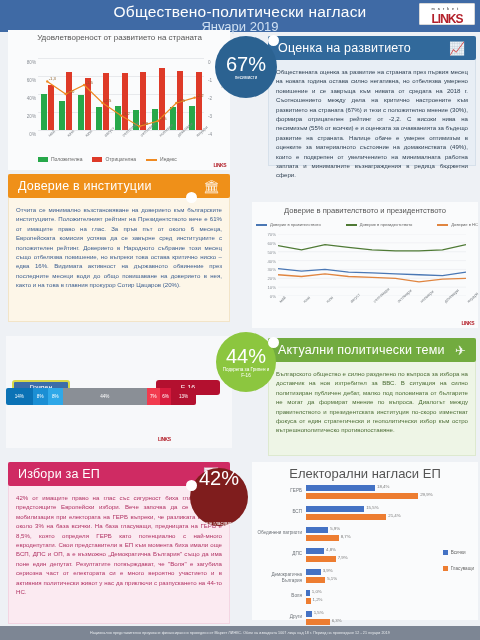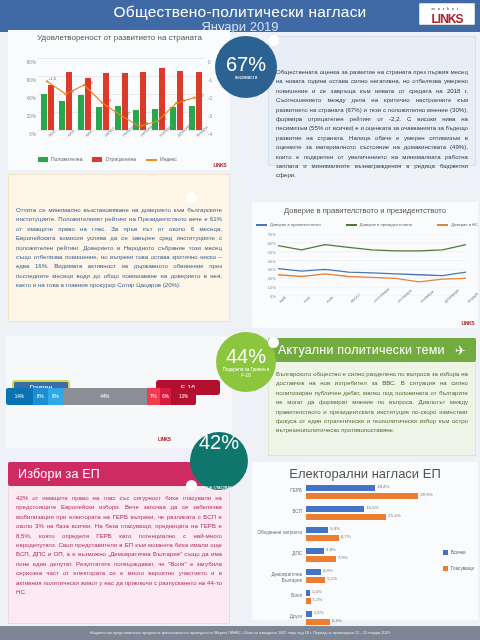--- a/index.html
+++ b/index.html
@@ -123,21 +123,21 @@
             align-items:center; justify-content:center; font-size:7px; color:#fff; }
   .gf-bar { position:absolute; left:6px; top:388px; width:190px; height:17px;
             display:flex; border-radius:2px; overflow:hidden; }
   .gf-seg { display:flex; align-items:center; justify-content:center;
             font-size:4.6px; color:#fff; }
 
   
   .pD-card { position:absolute; left:8px; top:462px; width:222px; height:162px;
              background:#fbeaf1; border:1px solid #f3d5e2; }
   .pD-ribbon { left:8px; top:462px; width:222px; background:#cf2b63; }
-  .pD-circle { left:190px; top:432px; width:58px; height:58px; background:#0f766e;gap:32px; }
+  .pD-circle { left:190px; top:468px; width:58px; height:58px; background:#7f1d1d;gap:32px; }
   .pD-pin { left:186px; top:480px; }
 
   
   .c3 { position:absolute; left:252px; top:462px; width:226px; height:158px; background:#fafbfc; }
   .c3-title { position:absolute; top:4px; left:0; width:226px; text-align:center;
               font-size:13px; color:#555; }
   .c3-rows { position:absolute; left:4px; top:22px; width:218px; }
   .c3-row { position:relative; height:21px; }
   .c3-cat { position:absolute; left:0; width:46px; text-align:right; font-size:4.6px;
             color:#6d7278; line-height:6px; top:4px; }
@@ -270,28 +270,36 @@
 
     <div class="legend1" id="c1leg">
         <div><span class="lg-box" style="background: rgb(39, 168, 74);"></span><span>Положителна</span></div>
         <div><span class="lg-box" style="background: rgb(222, 58, 40);"></span><span>Отрицателна</span></div>
         <div><span class="lg-line" style="background: rgb(239, 138, 34);"></span><span>Индекс</span></div>
       </div>
     <div class="wm" style="right:4px;bottom:2px">LINKS</div>
   </div>
 
   <div class="pA-card"></div>
+  <div class="ribbon pA-ribbon">
+    <span>Оценка на развитието</span>
+    <span class="ico">📈</span>
+  </div>
   <div class="body-text" style="left:268px;top:62px;width:208px;height:104px;color:#2c3e50">Обществената оценка за развитие на страната през първия месец на новата година остава силно негативна, но отбелязва умерено повишение и се завръща към нивата от средата на 2018 г. Съотношението между дела на критично настроените към развитието на страната (67%) и тези с положително мнение (30%), формира отрицателен рейтинг от -2,2. С високи нива на песимизъм (55% от всички) е и оценката за очакванията за бъдещо развитие на страната. Налице обаче е умерен оптимизъм в оценките за материалното състояние на домакинствата (49%), които е подкрепен от увеличението на минималната работна заплата и минималните възнаграждения в редица бюджетни сфери.</div>
   <div class="circle pA-circle">
     <div class="big">67%</div>
     <div class="cap">песимисти</div>
   </div>
   <div class="pin pA-pin"></div>
 
   <div class="pB-card"></div>
+  <div class="ribbon pB-ribbon">
+    <span>Доверие в институции</span>
+    <span class="ico">🏛</span>
+  </div>
   <div class="body-text" style="left:8px;top:200px;width:222px;height:120px;color:#3a5d8f">Отчита се минимално възстановяване на доверието към българските институциите. Положителният рейтинг на Президентството вече е 61% от имащите право на глас. За пръв път от около 6 месеца, Европейската комисия успява да се завърне сред институциите с положителен рейтинг. Доверието в Народното събрание този месец също отбелязва повишение, но въпреки това остава критично ниско – едва 16%. Видимата активност на държавното обвинение през последните месеци води до общо повишаване на доверието в нея, както и на това в главния прокурор Сотир Цацаров (20%).</div>
   <div class="pin pB-pin"></div>
 
   <div class="c2">
     <div class="c2-title">Доверие в правителството и президентството</div>
     <div class="c2-legend" id="c2leg">
         <div style="display: flex; align-items: center;">
           <span class="lg-line" style="background: rgb(74, 119, 180);"></span>
           <span>Доверие в правителството</span>
         </div>

